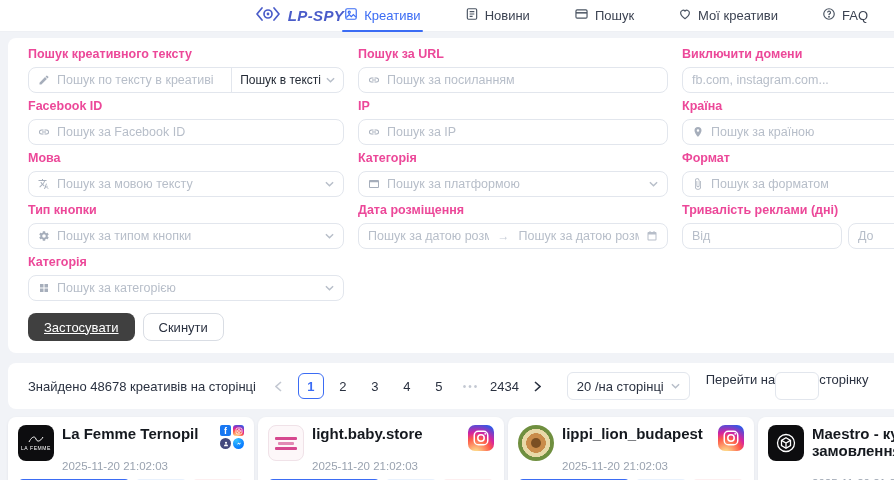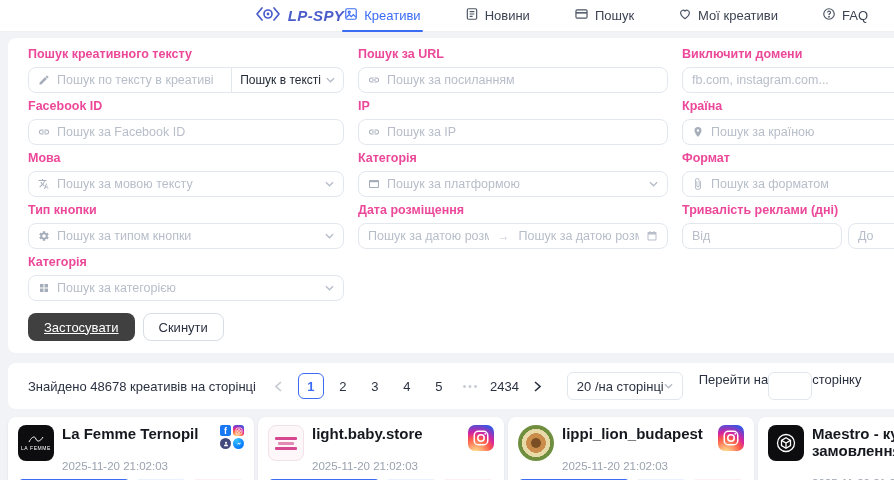--- a/index.html
+++ b/index.html
@@ -49,21 +49,21 @@
   
   .page-panel { margin-top:10px; height:46px; display:flex; align-items:center;
     padding:0 20px; gap:6px; font-size:13px; color:#2a3140; }
   .summary { margin-right:4px; white-space:nowrap; }
   .pg { min-width:26px; height:26px; display:flex; align-items:center; justify-content:center;
     border-radius:6px; cursor:pointer; color:#2a3140; }
   .pg.prev { color:#c3c8d2; }
   .pg.active { border:1px solid #3b6cf4; color:#3b6cf4; font-weight:700; }
   .pg.dots { color:#c3c8d2; font-size:10px; letter-spacing:2px; }
   .size-select { height:28px; border:1px solid #e2e6ed; border-radius:6px; display:flex;
-    align-items:center; padding:0 9px; margin-left:10px; cursor:pointer; white-space:nowrap; }
+    align-items:center; gap:7px; padding:0 9px; margin-left:10px; cursor:pointer; white-space:nowrap; }
   .goto { display:flex; align-items:flex-start; margin-left:10px; white-space:nowrap; }
   .goto input { width:44px; height:28px; border:1px solid #e2e6ed; border-radius:6px; outline:0; padding:0 6px; }
 
   
   .cards { display:flex; gap:4px; padding-left:8px; margin-top:8px; width:1010px; }
   .card { width:246px; flex:none; background:#fff; border-radius:8px 8px 0 0;
     box-shadow:0 1px 3px rgba(20,30,60,.07); padding:8px 10px; height:140px; }
   .card-head { display:flex; gap:8px; }
   .avatar { width:36px; height:36px; border-radius:8px; flex:none; display:flex;
     align-items:center; justify-content:center; overflow:hidden; }

